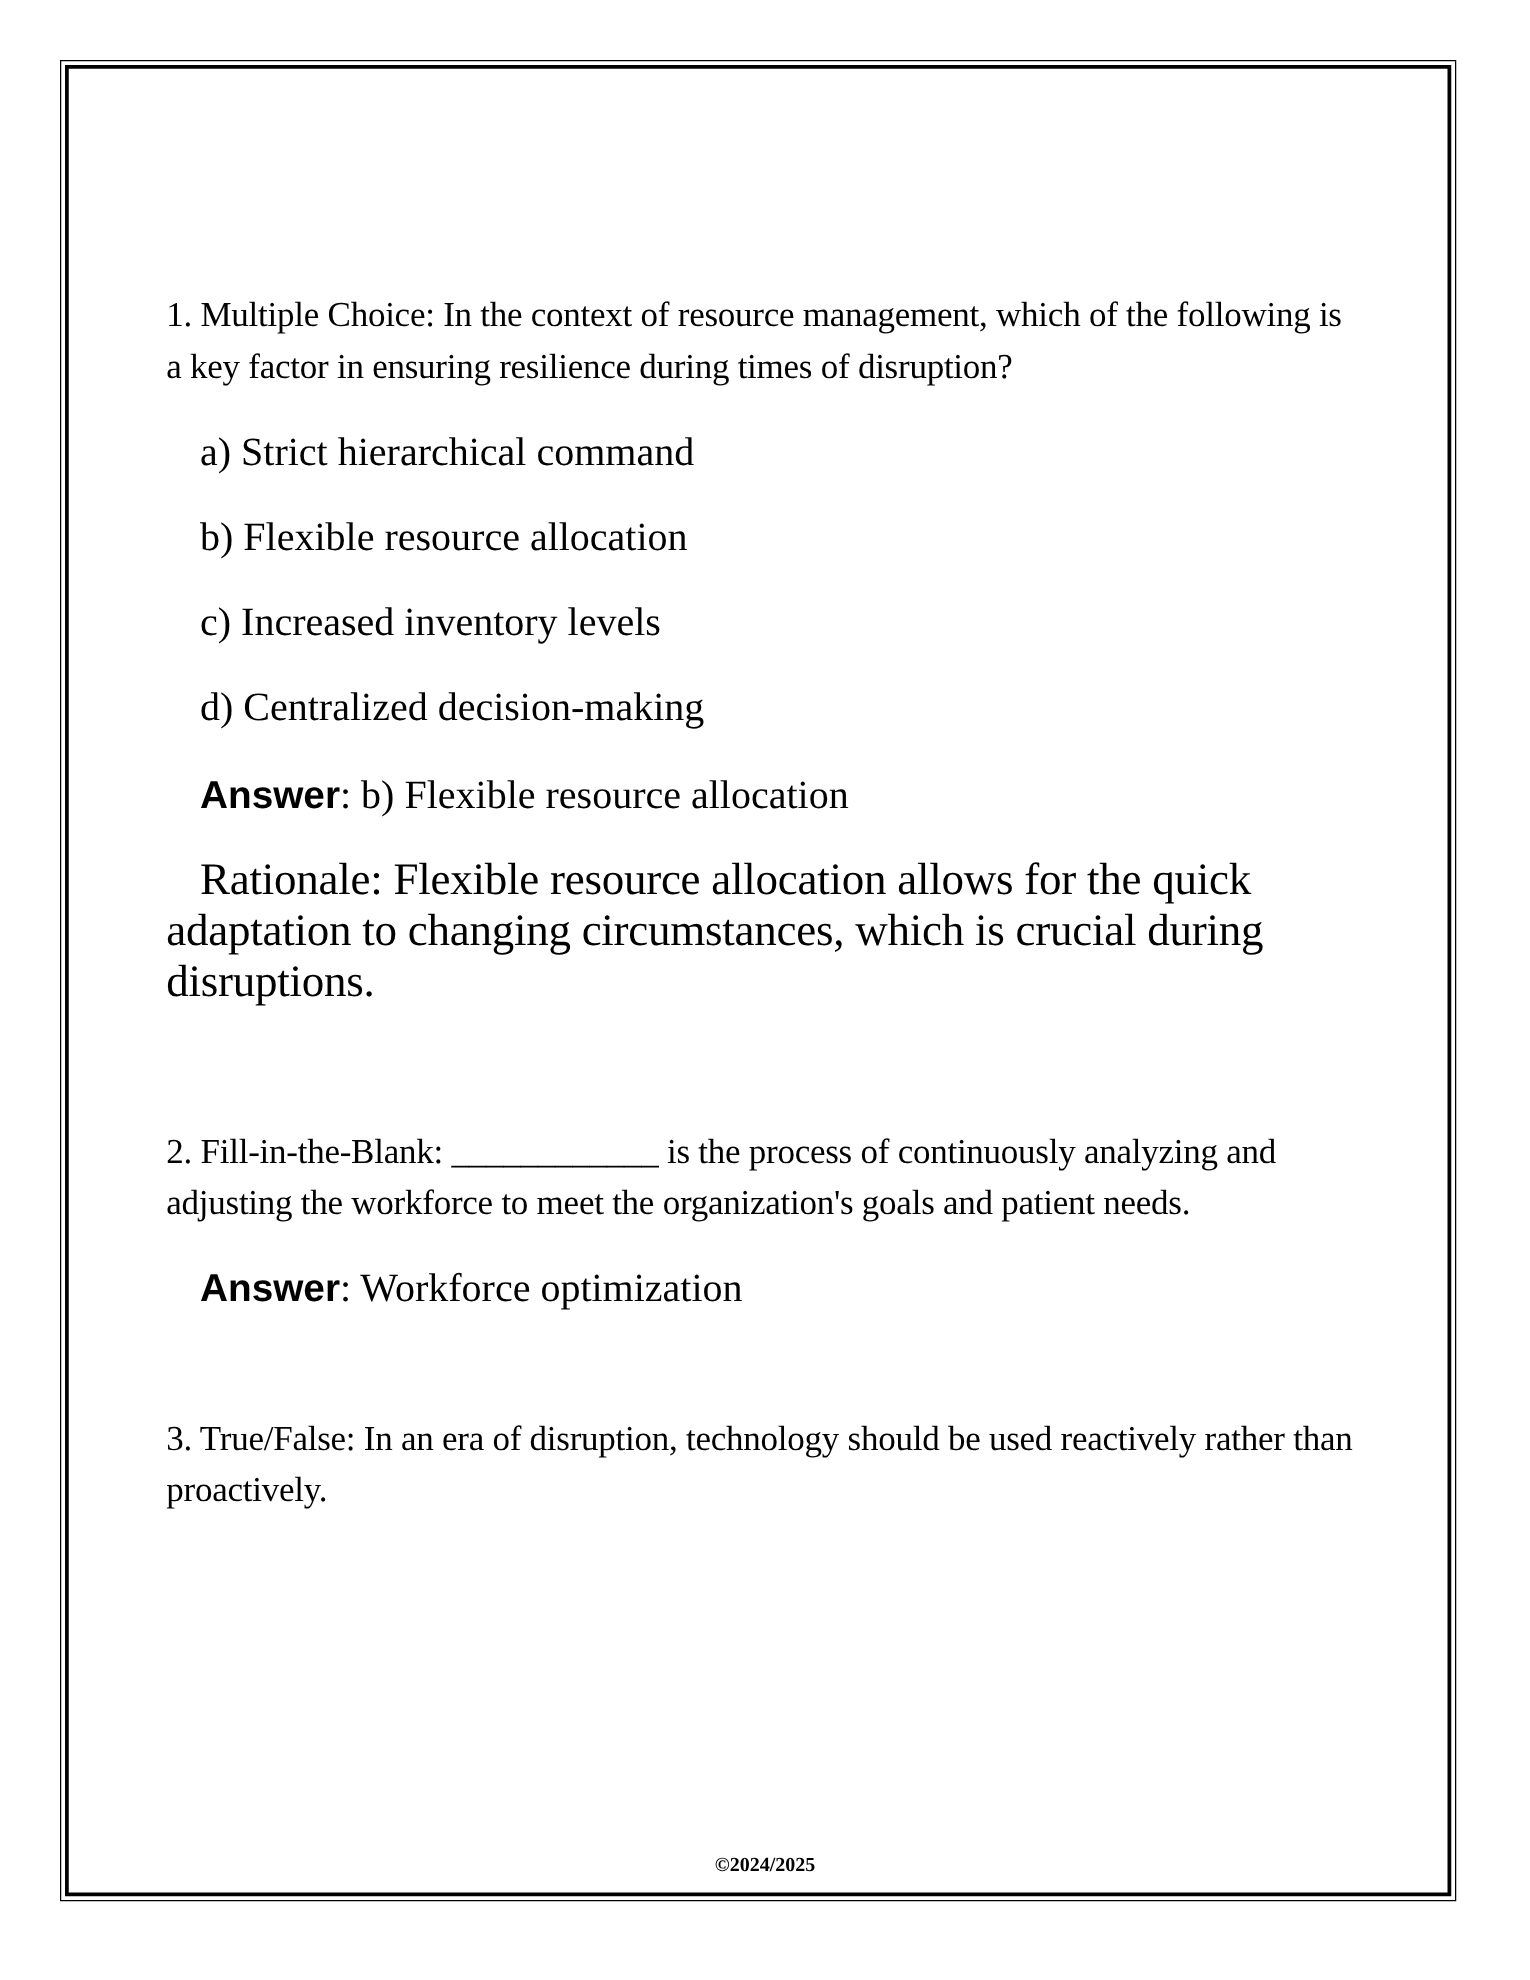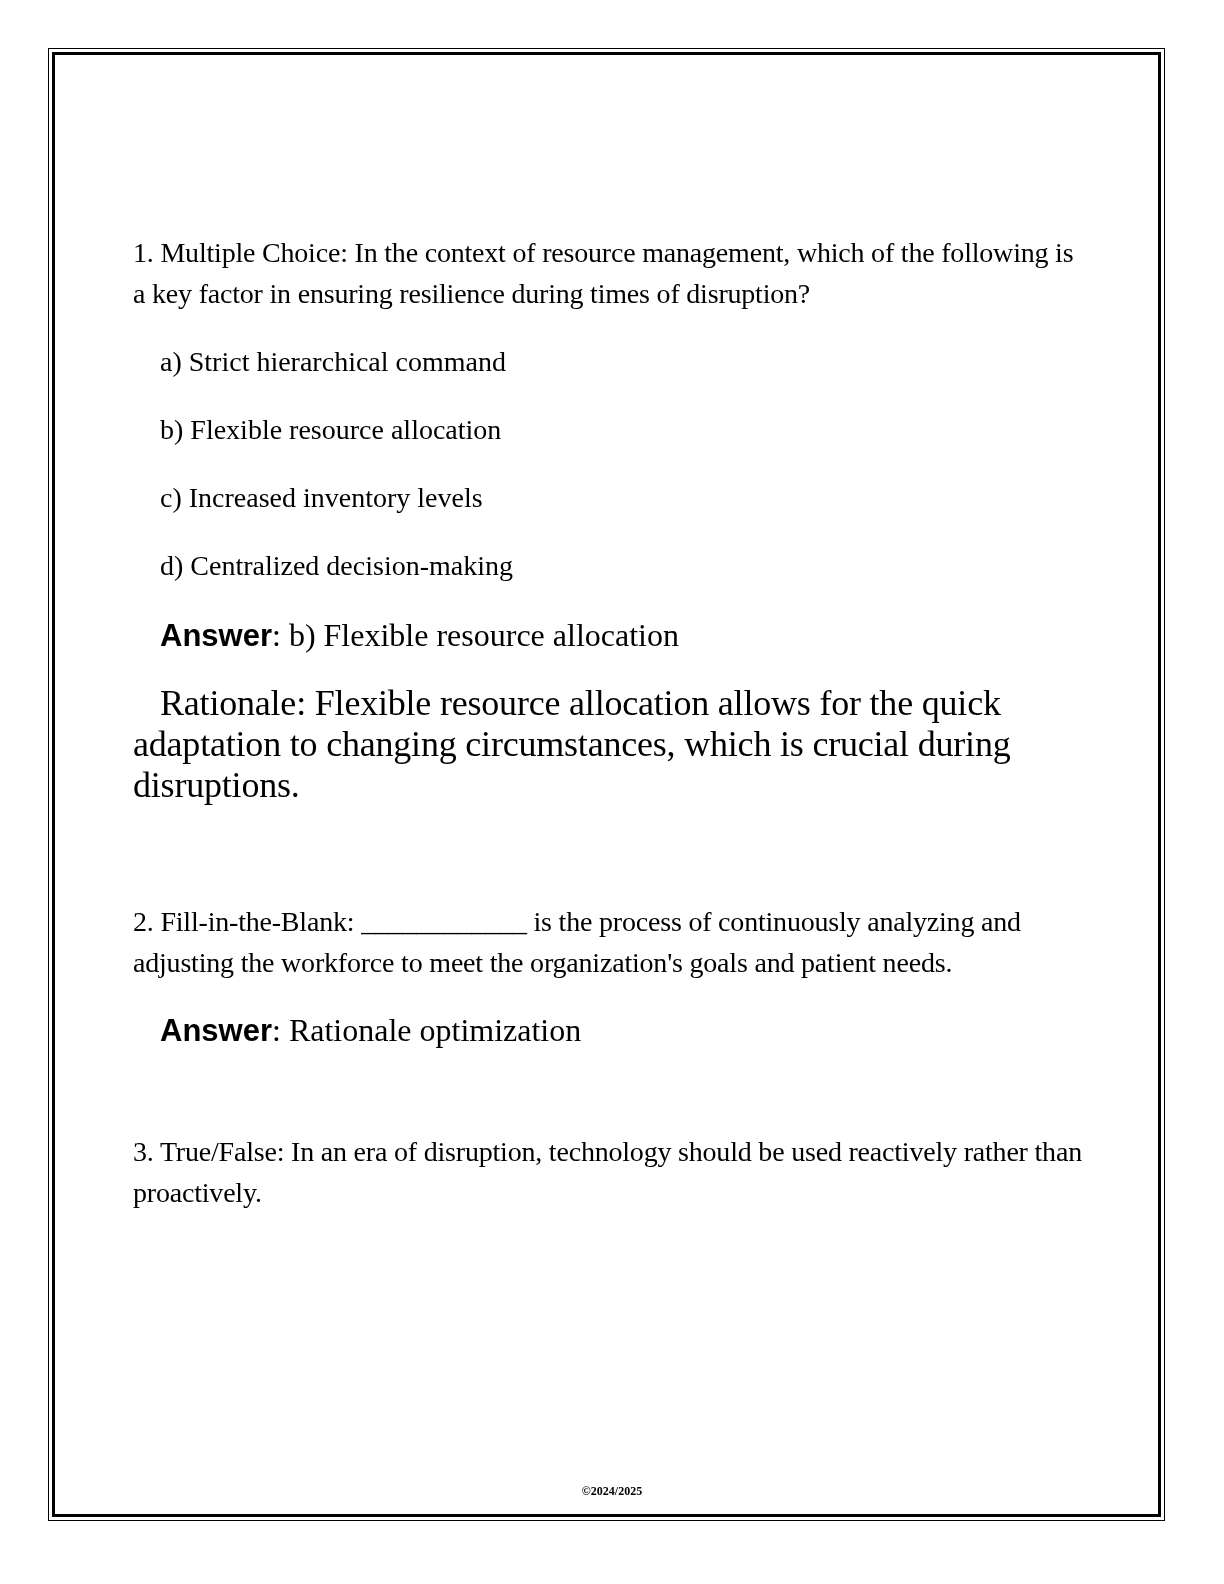--- a/index.html
+++ b/index.html
@@ -39,21 +39,21 @@
       top: 232px;
       width: 960px;
     }
     .q-stem {
       font-size: 28px;
       line-height: 41px;
       margin: 0;
       letter-spacing: -0.2px;
     }
     .option {
-      font-size: 28px;
+      font-size: 32px;
       line-height: 41px;
       margin: 0;
       padding-left: 27px;
     }
     .answer {
       font-size: 32px;
       line-height: 41px;
       margin: 0;
       padding-left: 27px;
     }
@@ -71,21 +71,21 @@
       letter-spacing: -0.2px;
     }
     .footer {
       position: absolute;
       left: 0;
       width: 1224px;
       top: 1484px;
       text-align: center;
       font-family: "Liberation Serif", "DejaVu Serif", serif;
       font-weight: bold;
-      font-size: 12px;
+      font-size: 16px;
     }
   </style>
 </head>
 <body>
 
 <div class="page-border-outer"></div>
 <div class="page-border-inner"></div>
 
 <div class="content">
 
@@ -94,21 +94,21 @@
     <p class="option" style="margin-top:27px">a) Strict hierarchical command</p>
     <p class="option" style="margin-top:27px">b) Flexible resource allocation</p>
     <p class="option" style="margin-top:27px">c) Increased inventory levels</p>
     <p class="option" style="margin-top:27px">d) Centralized decision-making</p>
     <p class="answer" style="margin-top:29px"><span class="answer-label">Answer</span><span>: b) Flexible resource allocation</span></p>
     <p class="rationale" style="margin-top:27px; width:880px">Rationale: Flexible resource allocation allows for the quick adaptation to changing circumstances, which is crucial during disruptions.</p>
   </div>
 
   <div style="margin-top:95px">
     <p class="q-stem" style="width:950px">2. Fill-in-the-Blank: ____________ is the process of continuously analyzing and adjusting the workforce to meet the organization's goals and patient needs.</p>
-    <p class="answer" style="margin-top:27px"><span class="answer-label">Answer</span><span>: Rationale optimization</span></p>
+    <p class="answer" style="margin-top:27px"><span class="answer-label">Answer</span><span>: Workforce optimization</span></p>
   </div>
 
   <div style="margin-top:80px">
     <p class="q-stem" style="width:950px">3. True/False: In an era of disruption, technology should be used reactively rather than proactively.</p>
   </div>
 
 </div>
 
 <div class="footer">©2024/2025</div>
 

